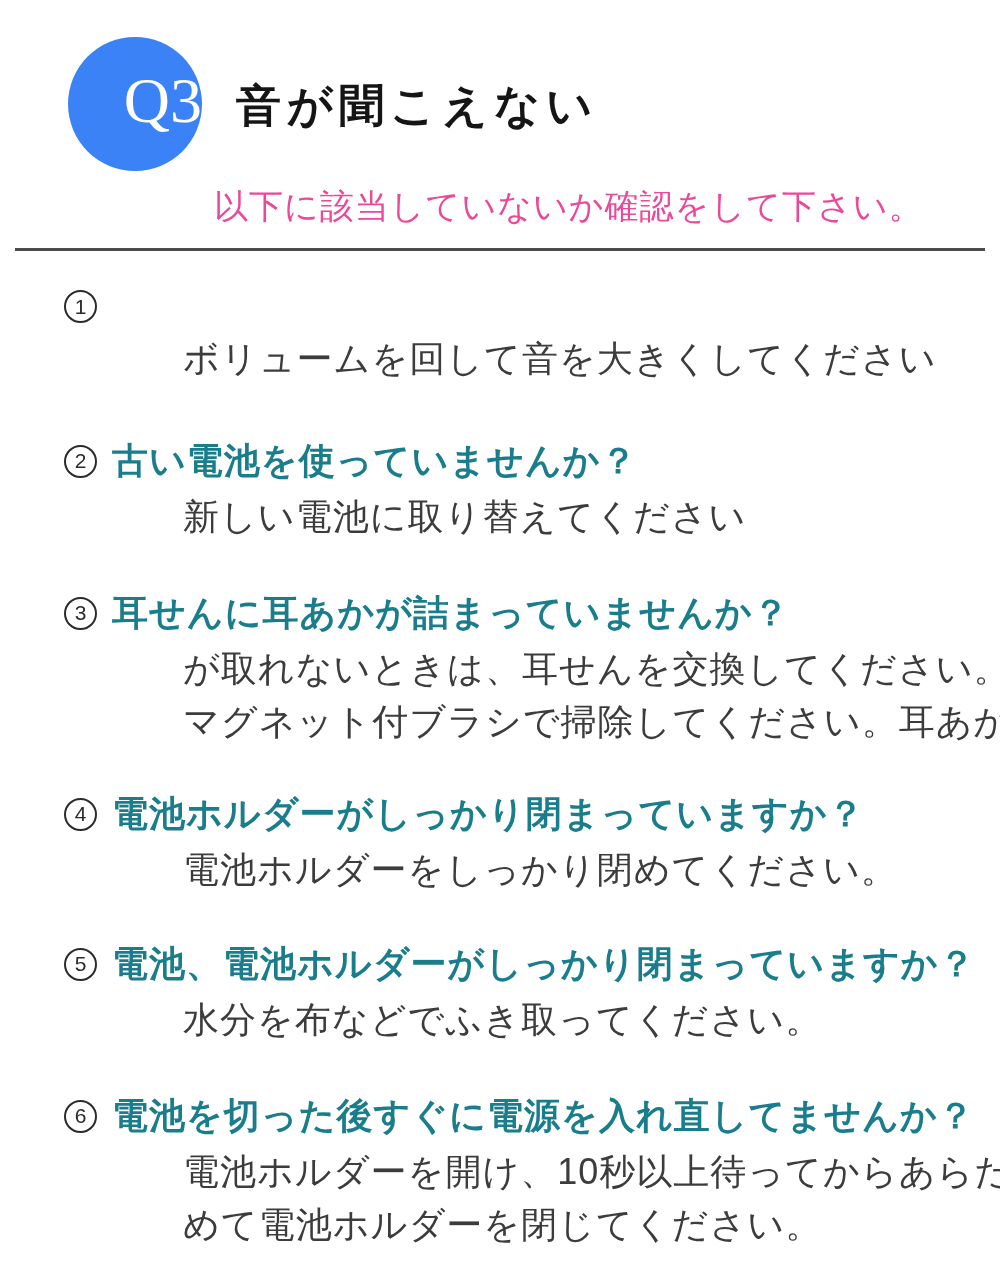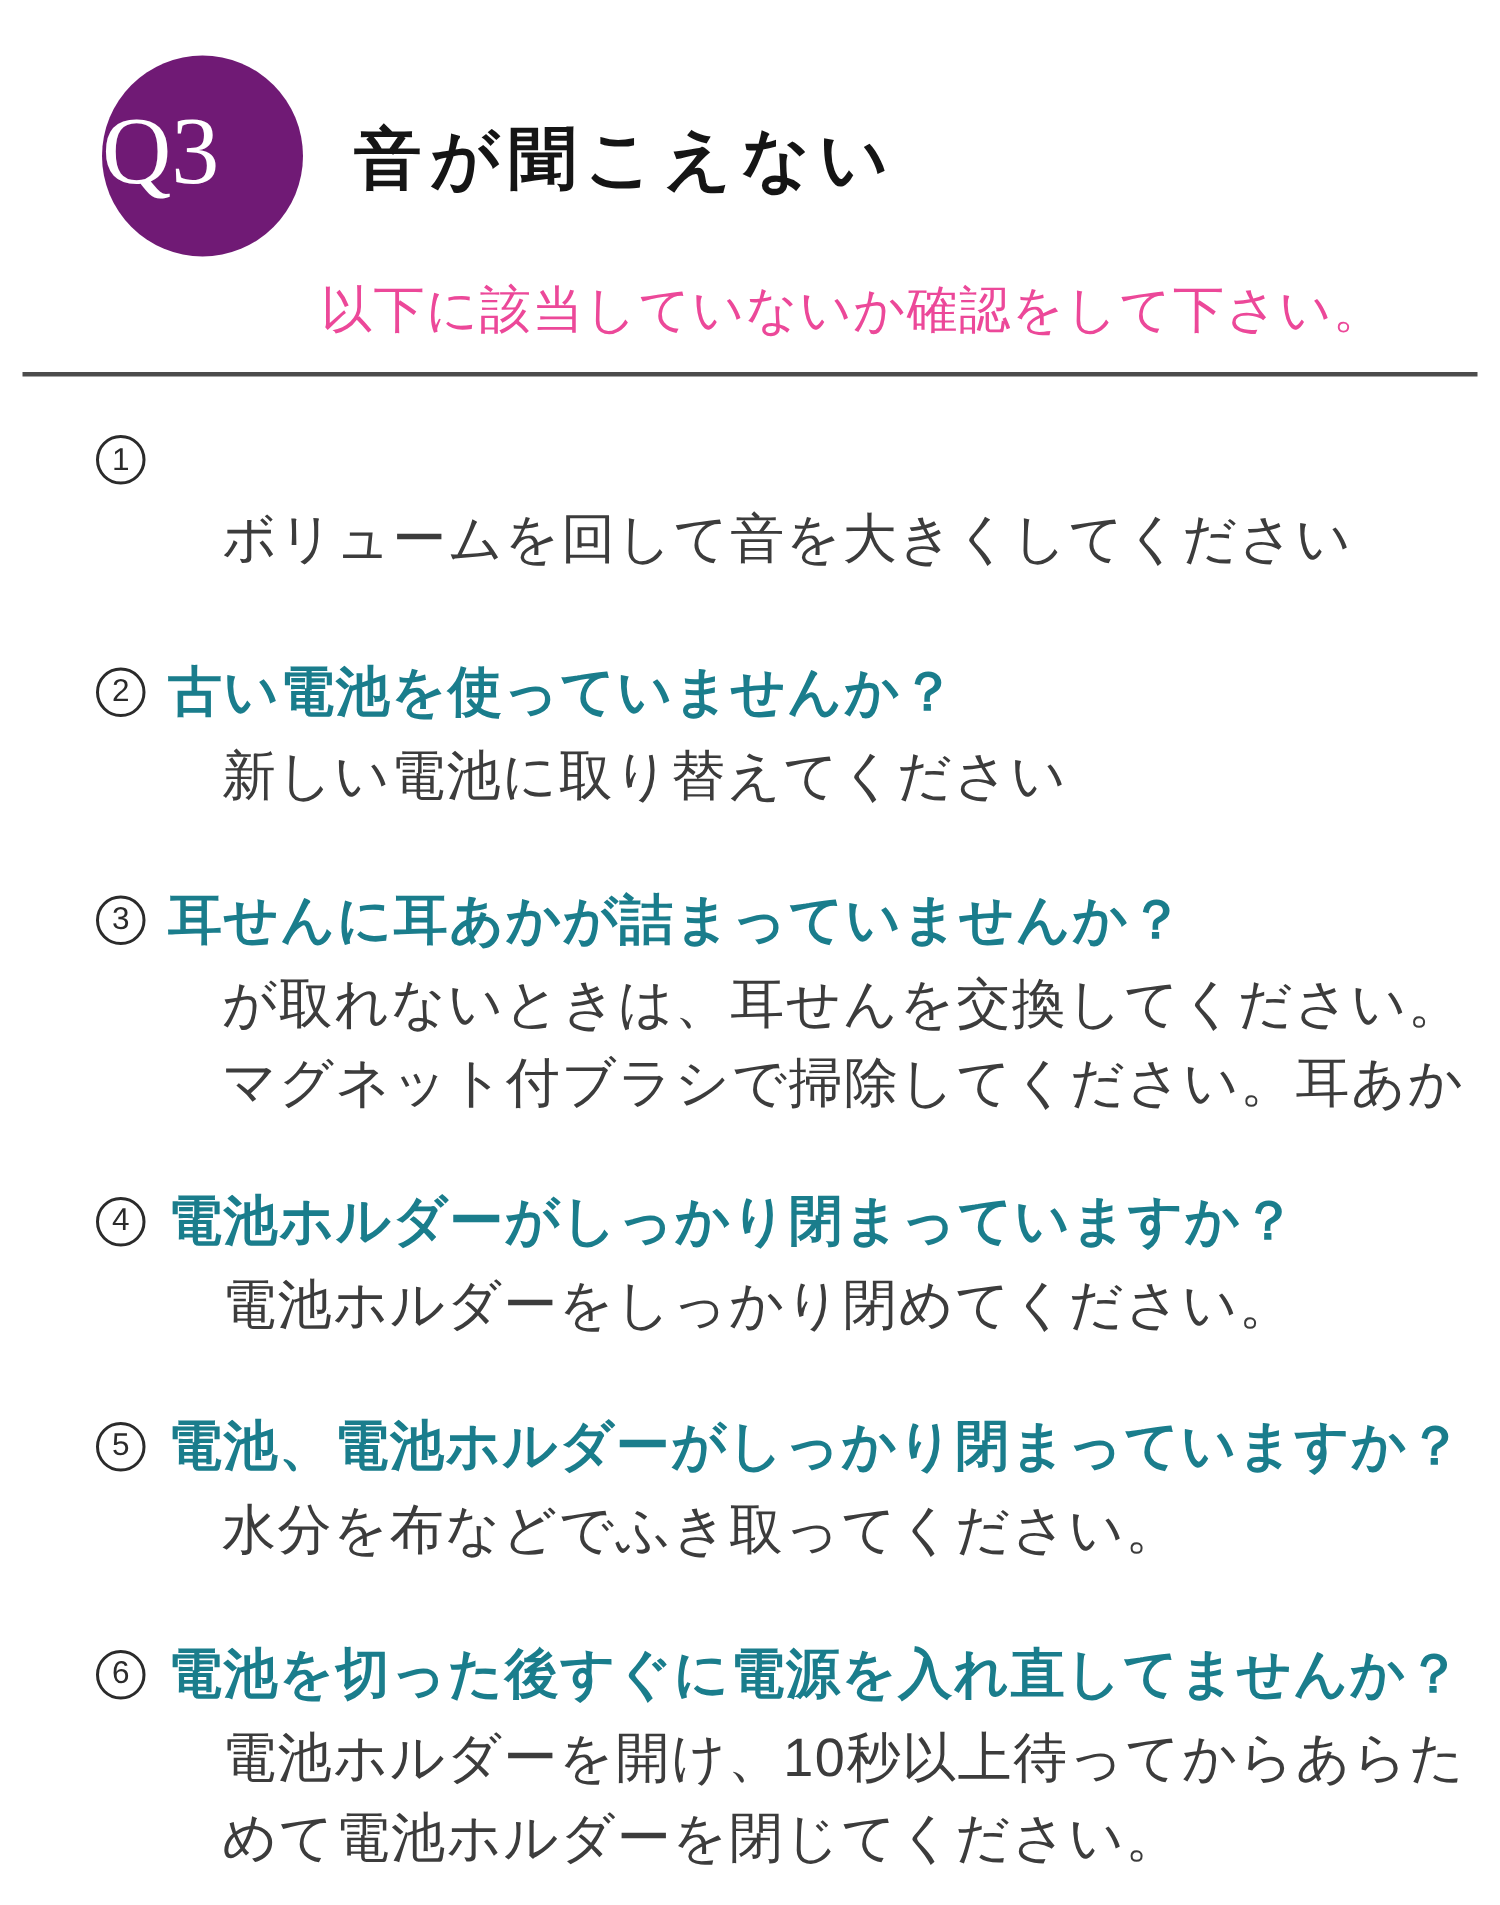--- a/index.html
+++ b/index.html
@@ -15,24 +15,24 @@
     background: #ffffff;
     overflow: hidden;
   }
   .badge {
     position: absolute;
     left: 68px;
     top: 37px;
     width: 134px;
     height: 134px;
     border-radius: 50%;
-    background: #701a75;
+    background: #3b82f6;
     display: flex;
     align-items: center;
-    justify-content: flex-start;
+    justify-content: flex-end;
   }
   .badge-text {
     font-family: "Liberation Serif", "DejaVu Serif", serif;
     color: #ffffff;
     font-size: 64px;
     line-height: 1;
     padding-bottom: 6px;
   }
   .title {
     position: absolute;
@@ -93,21 +93,21 @@
     white-space: nowrap;
   }
   .body {
     margin-left: 84px;
     margin-top: 9px;
     font-size: 36px;
     color: #3c3c3c;
     line-height: 53px;
     letter-spacing: 1px;
   }
-  .body > div { white-space: nowrap; }
+  .body > div { white-space: nowrap; margin-left: 35px; }
   #item-1 { top: 290px; }
   #item-2 { top: 441px; }
   #item-3 { top: 593px; }
   #item-4 { top: 794px; }
   #item-5 { top: 944px; }
   #item-6 { top: 1096px; }
 </style>
 </head>
 <body>
 

